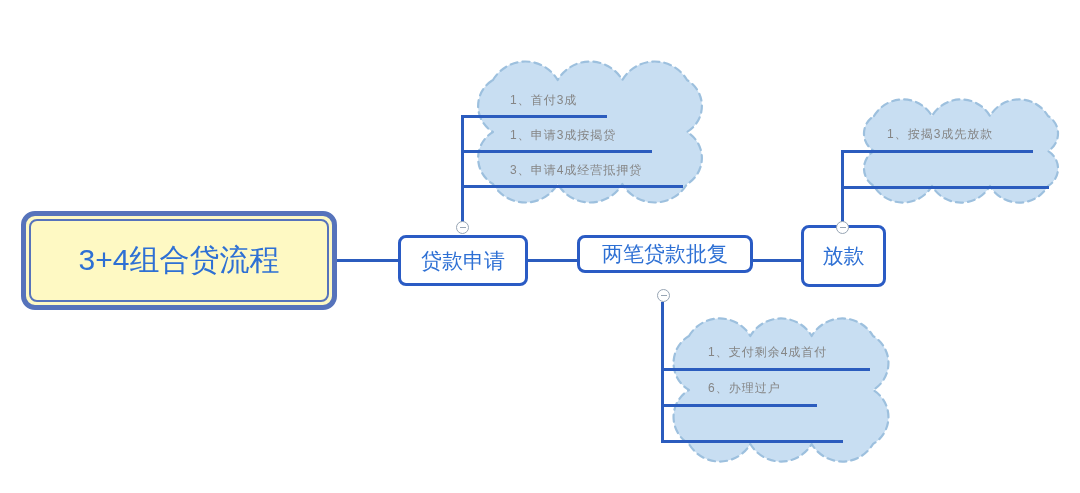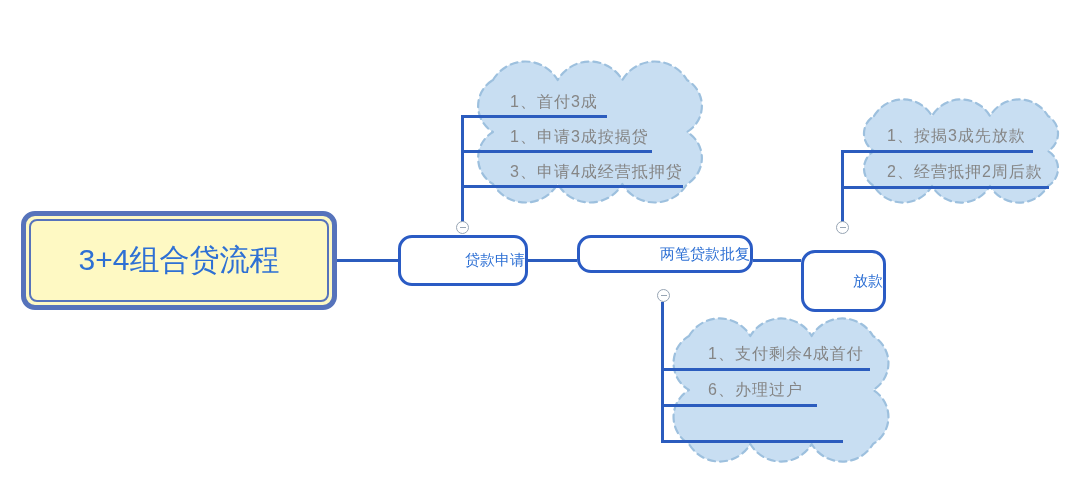--- a/index.html
+++ b/index.html
@@ -19,26 +19,26 @@
   
   .cloud{position:absolute;z-index:1;}
   .cloud path{fill:var(--cloud-fill);stroke:var(--cloud-stroke);stroke-width:2.2;
     stroke-dasharray:7 5;stroke-linejoin:round;stroke-linecap:round;}
 
   
   .hline{position:absolute;height:3px;background:var(--line);z-index:2;}
   .vline{position:absolute;width:3px;background:var(--line);z-index:2;}
 
   
-  .note{position:absolute;font-size:16px;color:var(--note-text);white-space:nowrap;z-index:3;letter-spacing:1px;}
+  .note{position:absolute;font-size:12px;color:var(--note-text);white-space:nowrap;z-index:3;letter-spacing:1px;}
 
   
   .topic{position:absolute;box-sizing:border-box;background:#fff;border:3px solid var(--node-border);
-    border-radius:14px;display:flex;align-items:center;justify-content:flex-end;
-    color:var(--node-text);font-size:15px;z-index:4;white-space:nowrap;}
+    border-radius:8px;display:flex;align-items:center;justify-content:center;
+    color:var(--node-text);font-size:21px;z-index:4;white-space:nowrap;}
 
   
   .root-node{position:absolute;left:21px;top:211px;width:316px;height:99px;box-sizing:border-box;
     background:#fef9c3;border:5px solid var(--root-border);border-radius:14px;padding:3px;z-index:4;}
   .root-inner{width:100%;height:100%;box-sizing:border-box;border:2px solid var(--root-border);
     border-radius:8px;display:flex;align-items:center;justify-content:center;
     color:var(--node-text);font-size:30px;white-space:nowrap;}
 
   
   .toggle{position:absolute;width:13px;height:13px;box-sizing:border-box;background:#fff;
@@ -72,21 +72,20 @@
   <div class="hline" style="left:461px;top:115px;width:146px"></div>
   <div class="hline" style="left:461px;top:150px;width:191px"></div>
   <div class="hline" style="left:461px;top:185px;width:222px"></div>
   <div class="note" style="left:510px;top:92px">1、首付3成</div>
   <div class="note" style="left:510px;top:127px">1、申请3成按揭贷</div>
   <div class="note" style="left:510px;top:162px">3、申请4成经营抵押贷</div>
 
   <div class="hline" style="left:841px;top:150px;width:192px"></div>
   <div class="hline" style="left:841px;top:186px;width:208px"></div>
   <div class="note" style="left:887px;top:126px">1、按揭3成先放款</div>
-  <div class="note" style="left:887px;top:162px">2、经营抵押2周后款</div>
 
   <div class="hline" style="left:661px;top:368px;width:209px"></div>
   <div class="hline" style="left:661px;top:404px;width:156px"></div>
   <div class="hline" style="left:661px;top:440px;width:182px"></div>
   <div class="note" style="left:708px;top:344px">1、支付剩余4成首付</div>
   <div class="note" style="left:708px;top:380px">6、办理过户</div>
 
   <div class="root-node">
     <div class="root-inner">
       <span>3+4组合贷流程</span>
@@ -94,21 +93,21 @@
   </div>
 
   <div class="topic" style="left:398px;top:235px;width:130px;height:51px">
     <span>贷款申请</span>
   </div>
 
   <div class="topic" style="left:577px;top:235px;width:176px;height:38px">
     <span>两笔贷款批复</span>
   </div>
 
-  <div class="topic" style="left:801px;top:250px;width:85px;height:62px">
+  <div class="topic" style="left:801px;top:225px;width:85px;height:62px">
     <span>放款</span>
   </div>
 
   <div class="toggle" style="left:456px;top:221px">
     <div class="minus"></div>
   </div>
   <div class="toggle" style="left:836px;top:221px">
     <div class="minus"></div>
   </div>
   <div class="toggle" style="left:657px;top:289px">

